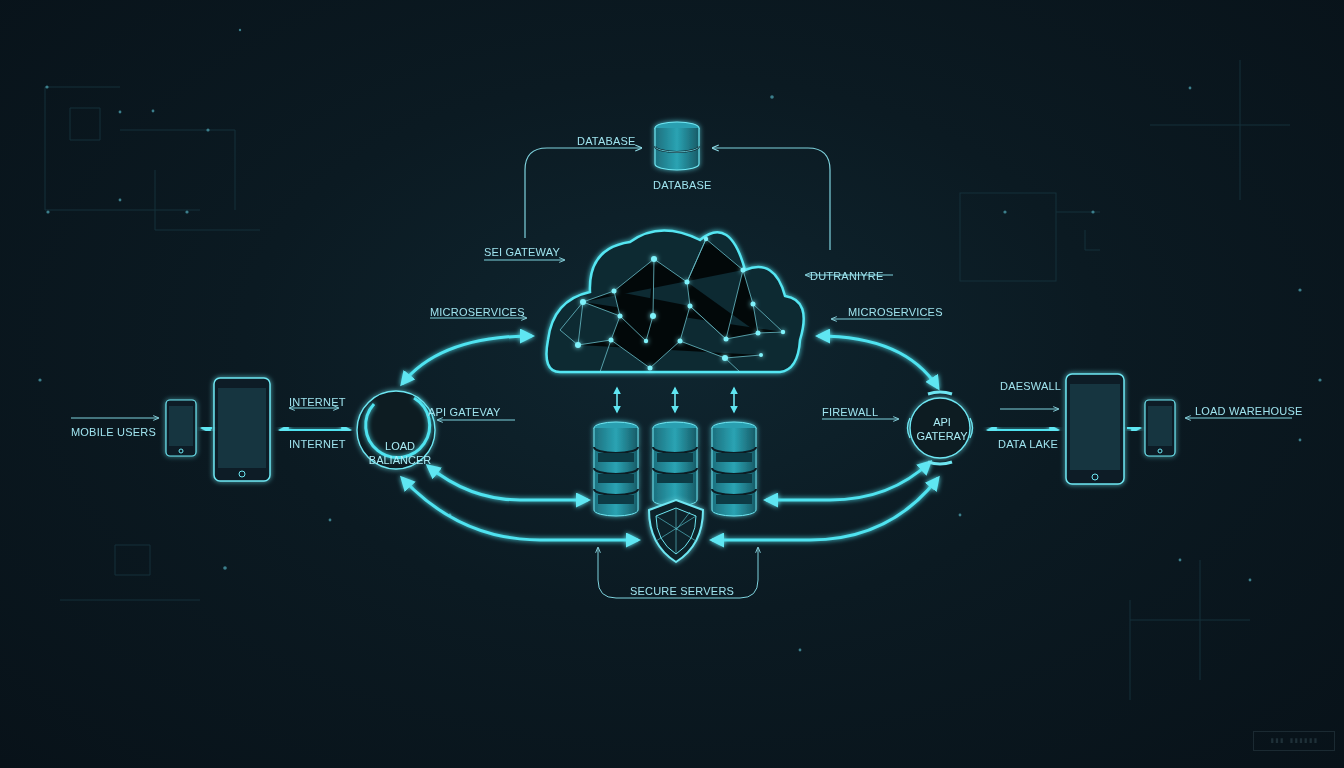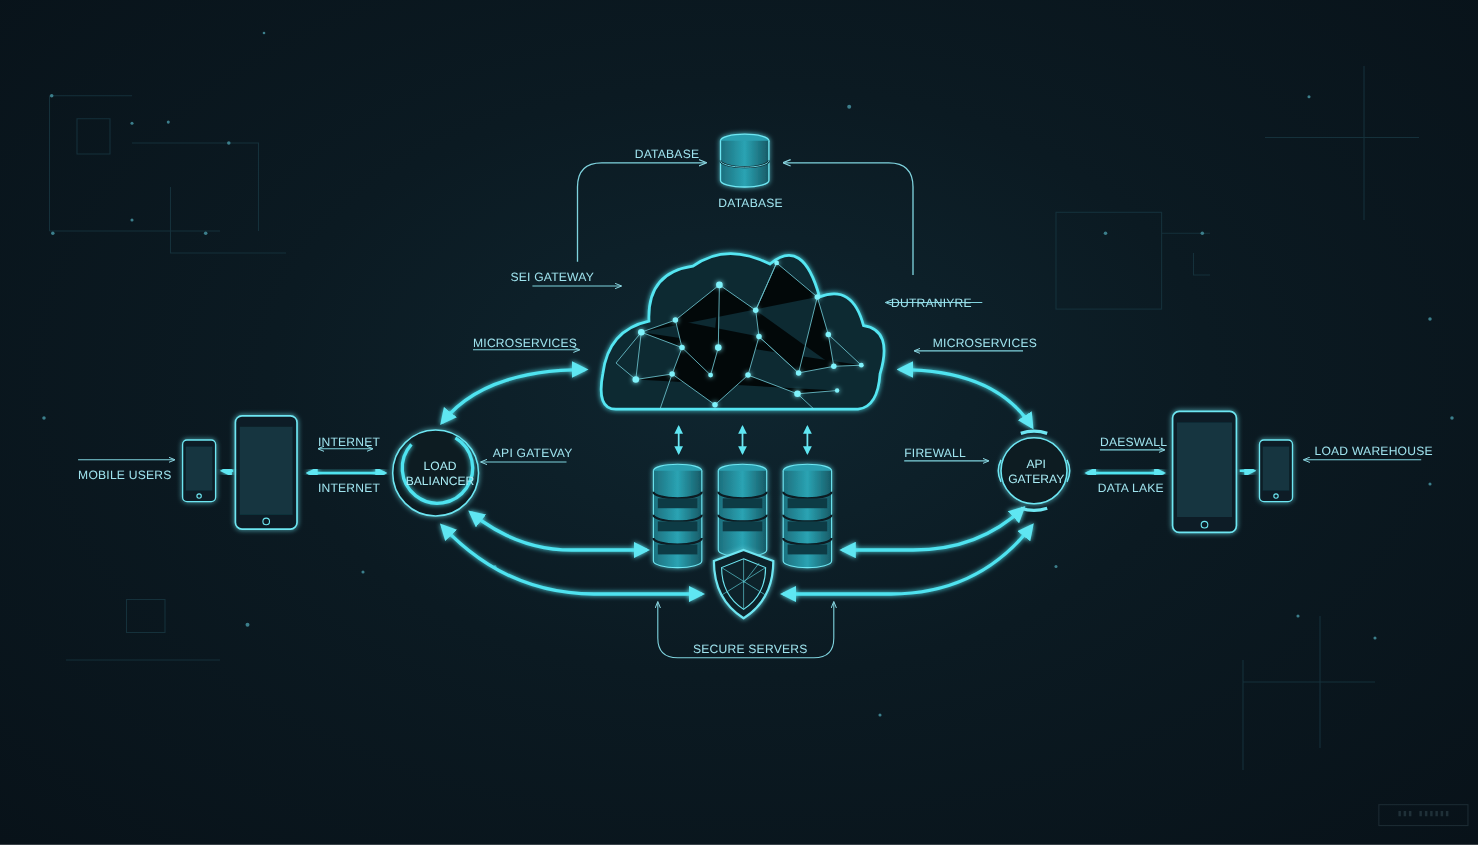--- a/index.html
+++ b/index.html
@@ -233,35 +233,35 @@
     <g fill="none" stroke="#4fe3f0" stroke-width="2.2" filter="url(#glow)">
       <path d="M212 428 H202" marker-end="url(#ah)"></path>
       <path d="M280 430 H350" marker-end="url(#ah)" marker-start="url(#ah)"></path>
       <path d="M988 430 H1058" marker-end="url(#ah)" marker-start="url(#ah)"></path>
       <path d="M1127 428 H1140" marker-end="url(#ah)"></path>
     </g>
   </svg>
 
   <span class="lbl" style="left:577px;top:135px">DATABASE</span>
   <span class="lbl" style="left:653px;top:179px">DATABASE</span>
-  <span class="lbl" style="left:464px;top:246px">SEI GATEWAY</span>
+  <span class="lbl" style="left:484px;top:246px">SEI GATEWAY</span>
   <span class="lbl" style="left:810px;top:270px">DUTRANIYRE</span>
   <span class="lbl" style="left:430px;top:306px">MICROSERVICES</span>
   <span class="lbl" style="left:848px;top:306px">MICROSERVICES</span>
   <span class="lbl" style="left:71px;top:426px">MOBILE USERS</span>
   <span class="lbl" style="left:289px;top:396px">INTERNET</span>
   <span class="lbl" style="left:289px;top:438px">INTERNET</span>
-  <span class="lbl" style="left:448px;top:406px">API GATEVAY</span>
+  <span class="lbl" style="left:428px;top:406px">API GATEVAY</span>
   <span class="lbl" style="left:822px;top:406px">FIREWALL</span>
-  <span class="lbl" style="left:1000px;top:396px">DAESWALL</span>
+  <span class="lbl" style="left:1000px;top:380px">DAESWALL</span>
   <span class="lbl" style="left:998px;top:438px">DATA LAKE</span>
   <span class="lbl" style="left:1195px;top:405px">LOAD WAREHOUSE</span>
   <span class="lbl" style="left:630px;top:585px">SECURE SERVERS</span>
 
-  <div class="node-text" style="left:356px;top:417px;width:88px">
+  <div class="node-text" style="left:356px;top:439px;width:88px">
     <div>LOAD</div>
     <div>BALIANCER</div>
   </div>
   <div class="node-text" style="left:912px;top:415px;width:60px">
     <div>API</div>
     <div>GATERAY</div>
   </div>
 
   <div class="watermark">▮▮▮ ▮▮▮▮▮▮</div>
 </div>

